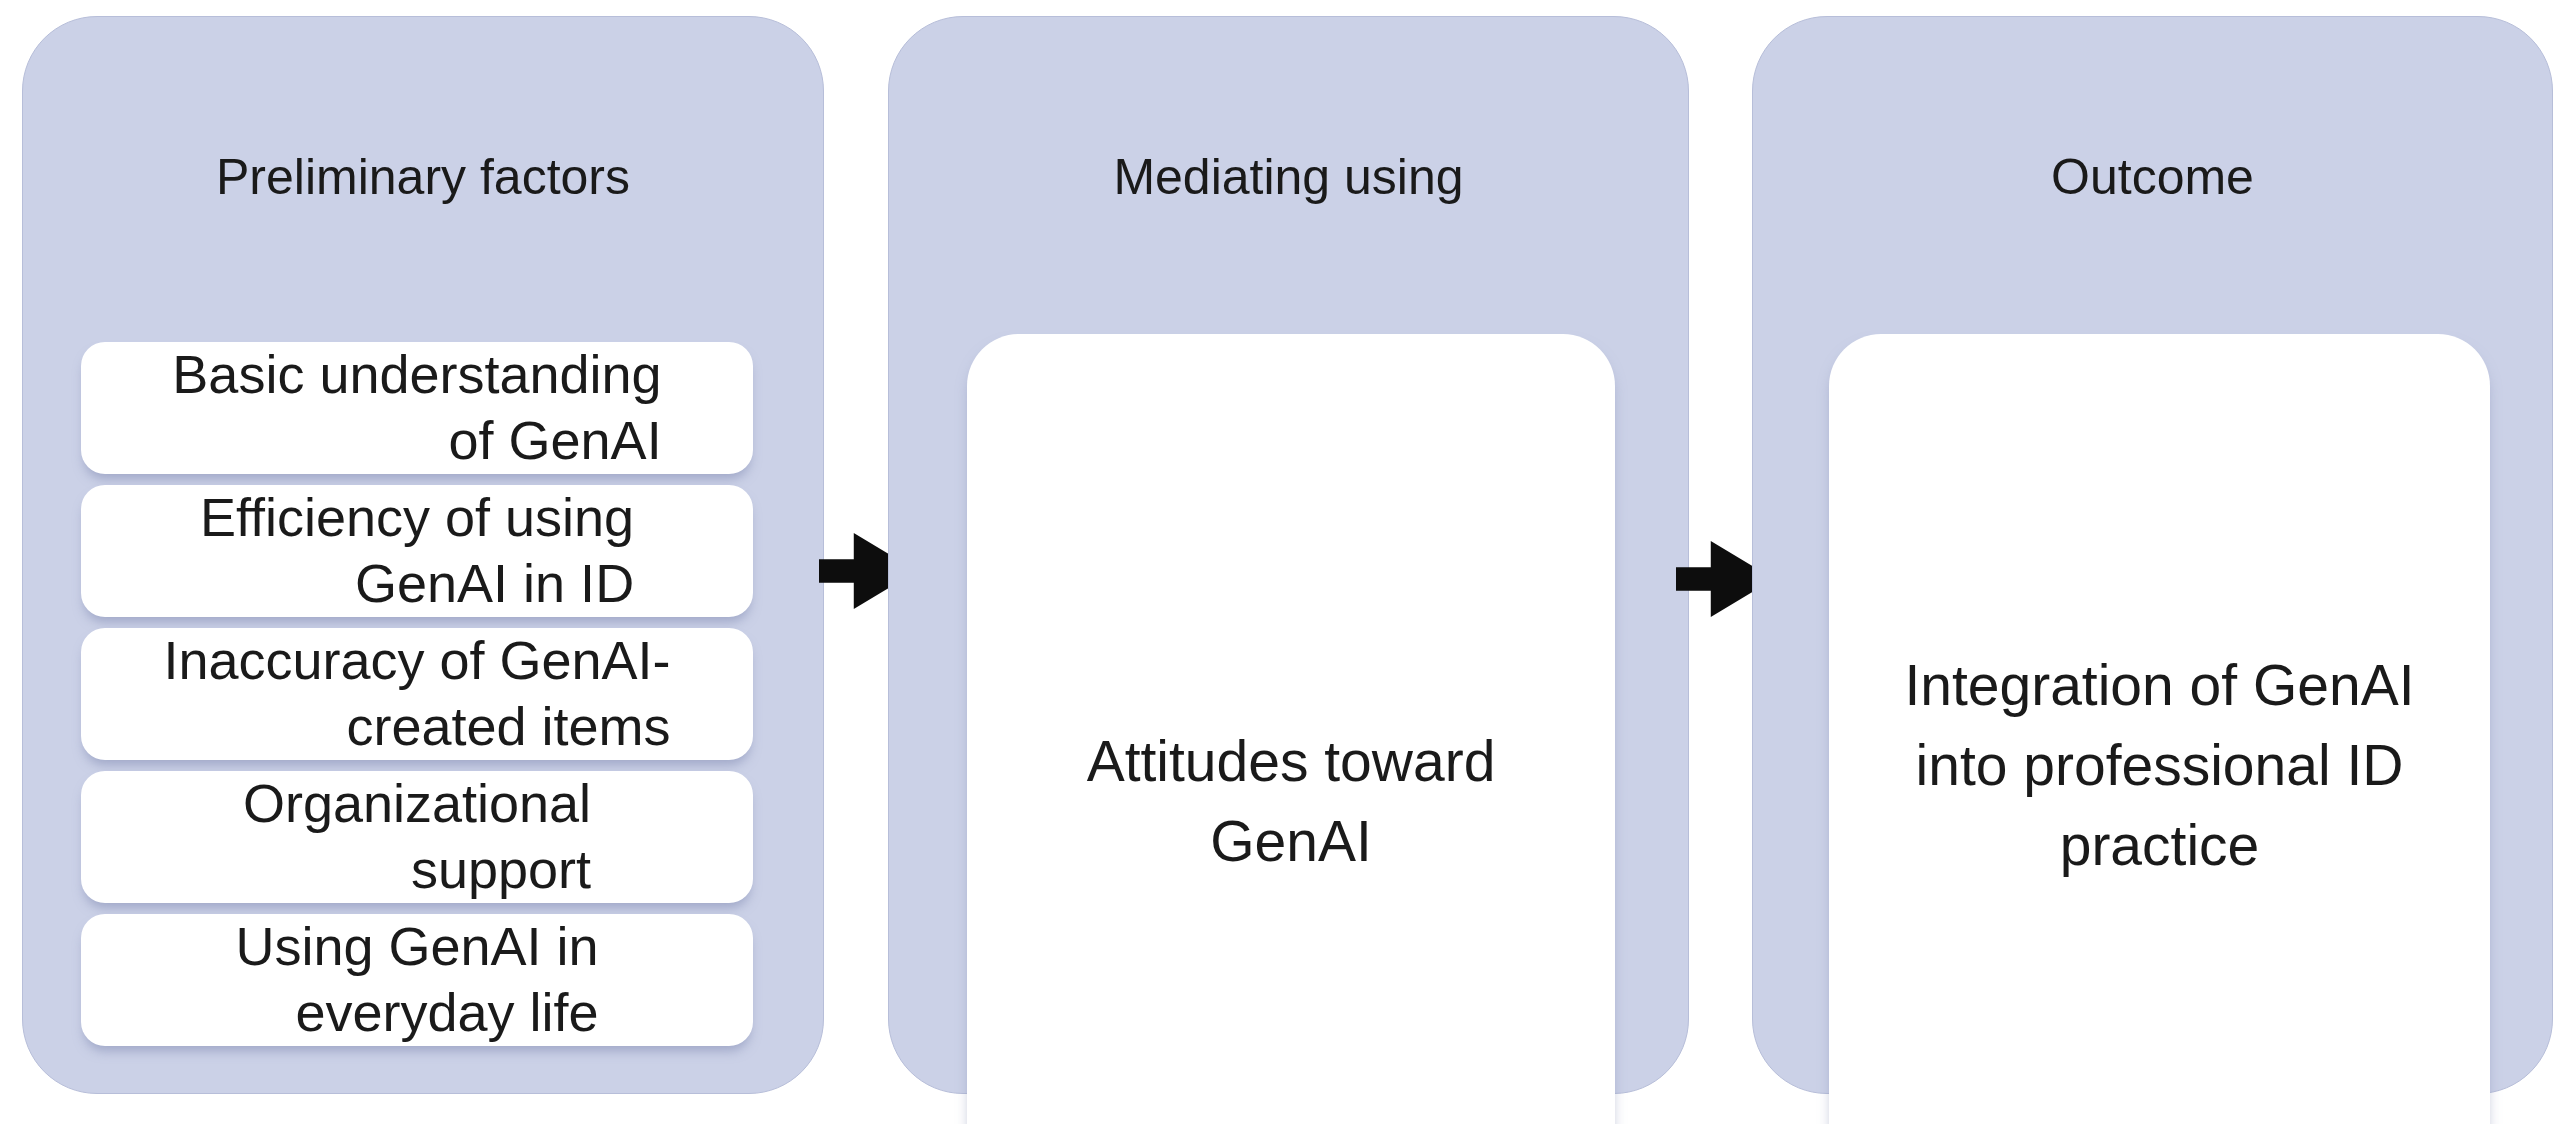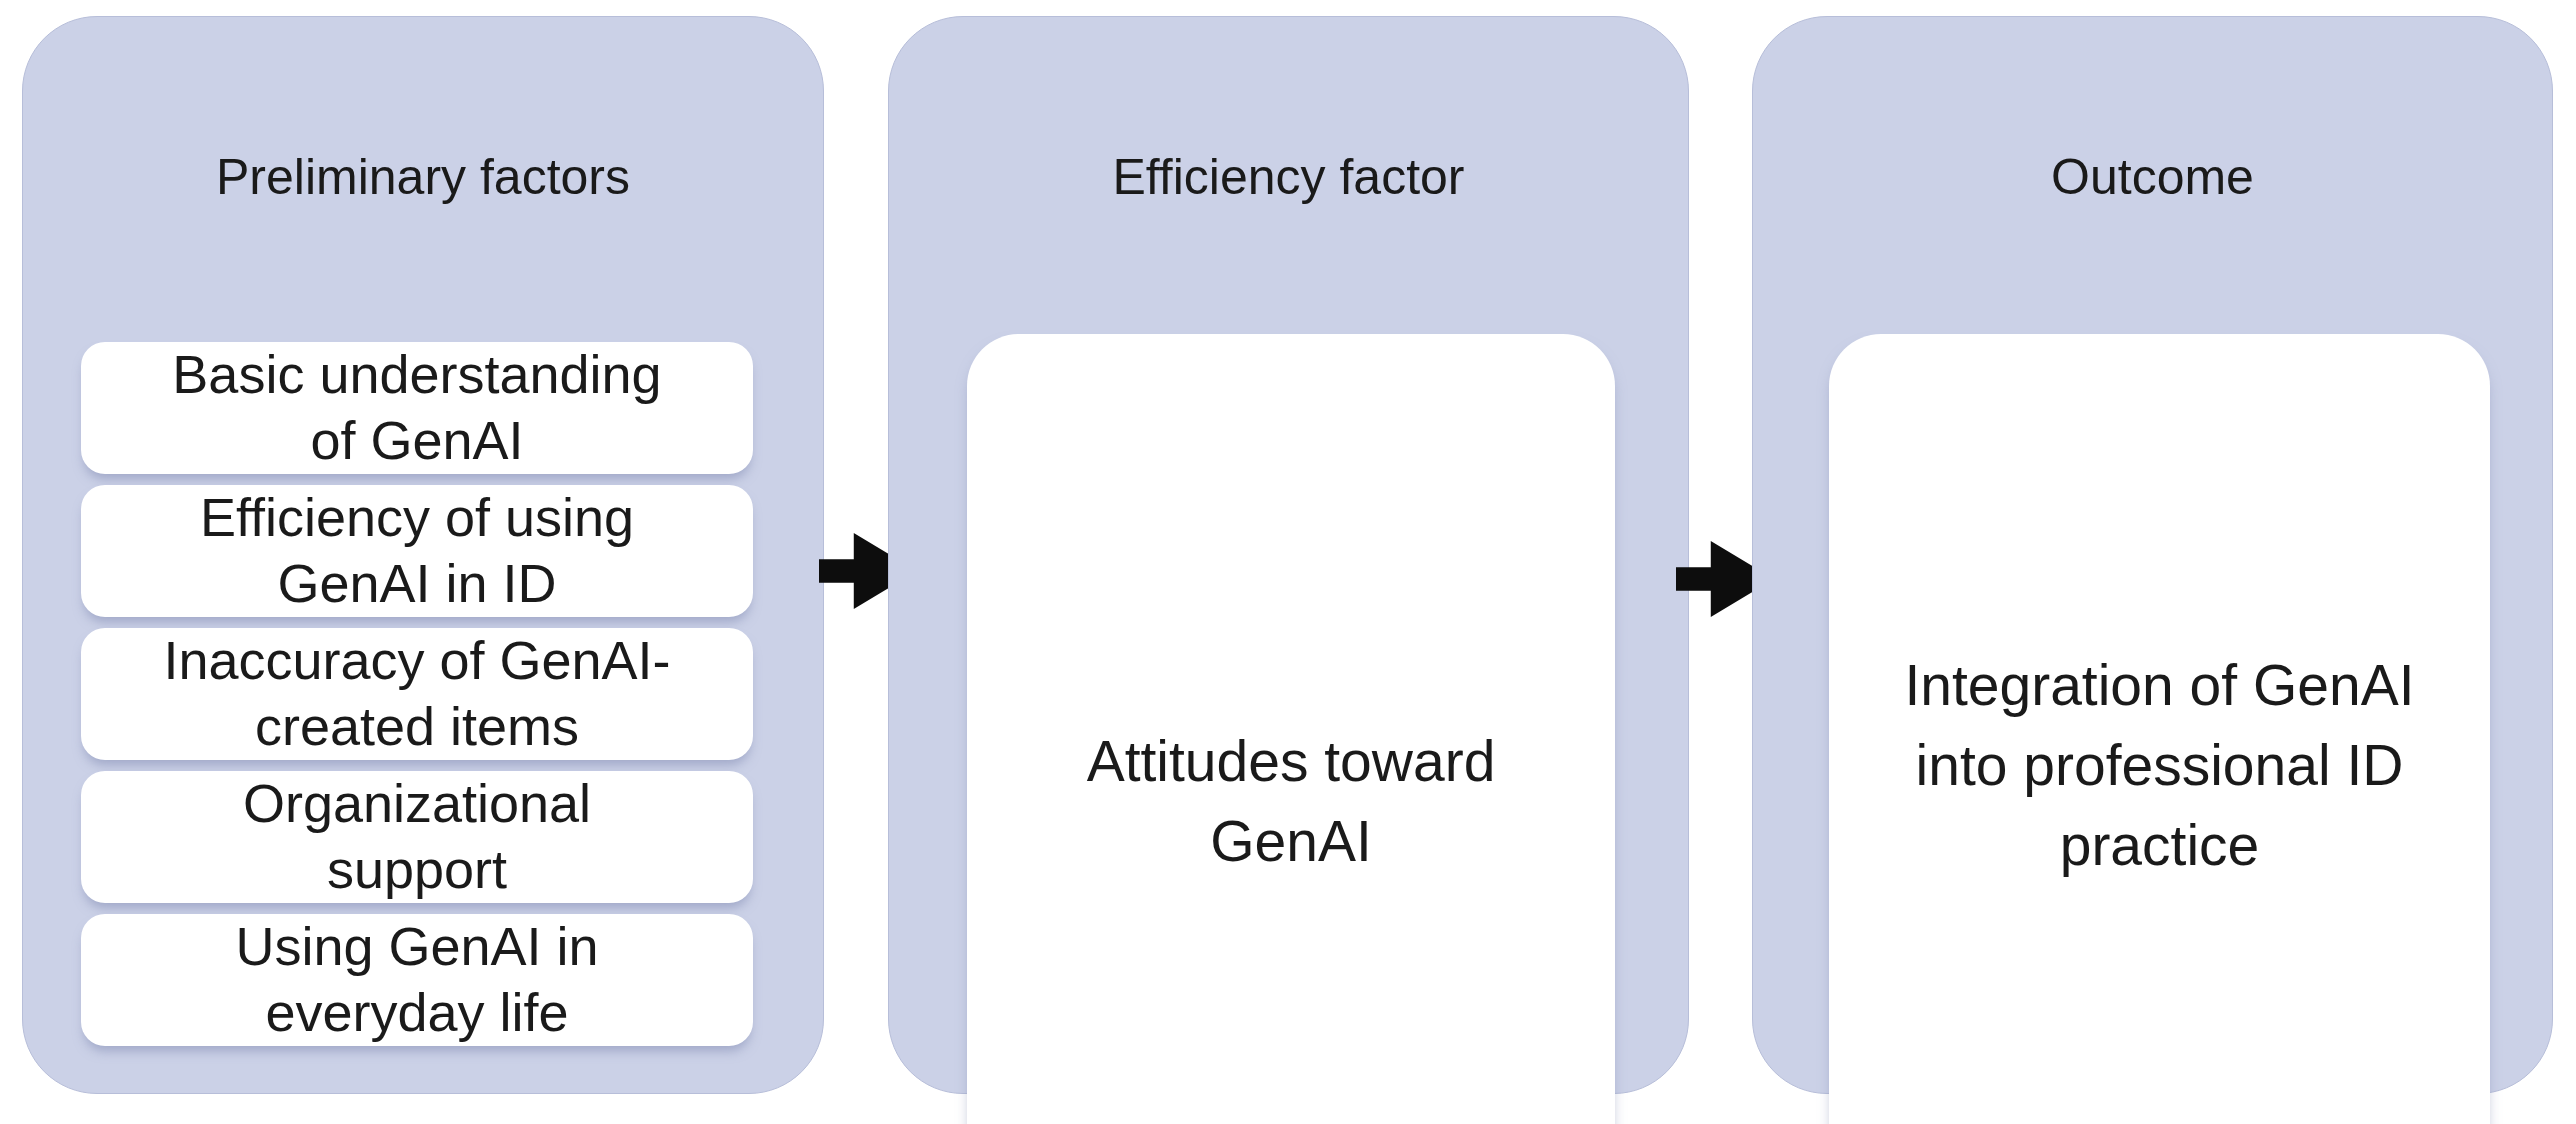--- a/index.html
+++ b/index.html
@@ -49,21 +49,21 @@
     gap: 11px;
   }
   .factor-box {
     height: 132px;
     background: #ffffff;
     border-radius: 24px;
     box-shadow: 0 8px 11px -3.2px rgba(125, 135, 175, 0.55);
     display: flex;
     align-items: center;
     justify-content: center;
-    text-align: center;
+    text-align: right;
     font-size: 54px;
     line-height: 1.22;
     white-space: pre-line;
   }
 
   .big-box {
     position: absolute;
     top: 317px;
     left: 78px;
     width: 648px;
@@ -111,21 +111,21 @@
   </div>
 </div>
 
 <div class="flow-arrow flow-arrow-1">
   <svg viewBox="0 0 124 96">
     <polygon points="0,33 44,33 44,0 124,48 44,96 44,63 0,63" fill="#0d0d0d"></polygon>
   </svg>
 </div>
 
 <div class="panel panel-2">
-  <div class="panel-title">Efficiency factor</div>
+  <div class="panel-title">Mediating using</div>
   <div class="big-box">Attitudes toward
 GenAI</div>
 </div>
 
 <div class="flow-arrow flow-arrow-2">
   <svg viewBox="0 0 124 96">
     <polygon points="0,33 44,33 44,0 124,48 44,96 44,63 0,63" fill="#0d0d0d"></polygon>
   </svg>
 </div>
 

